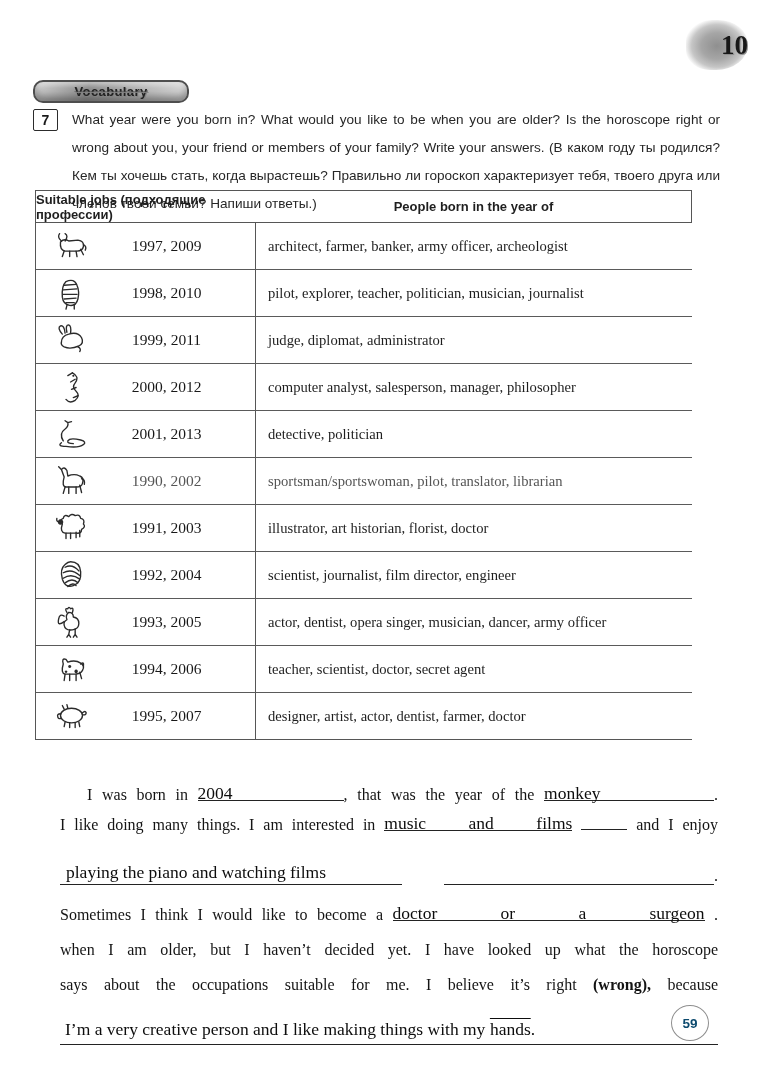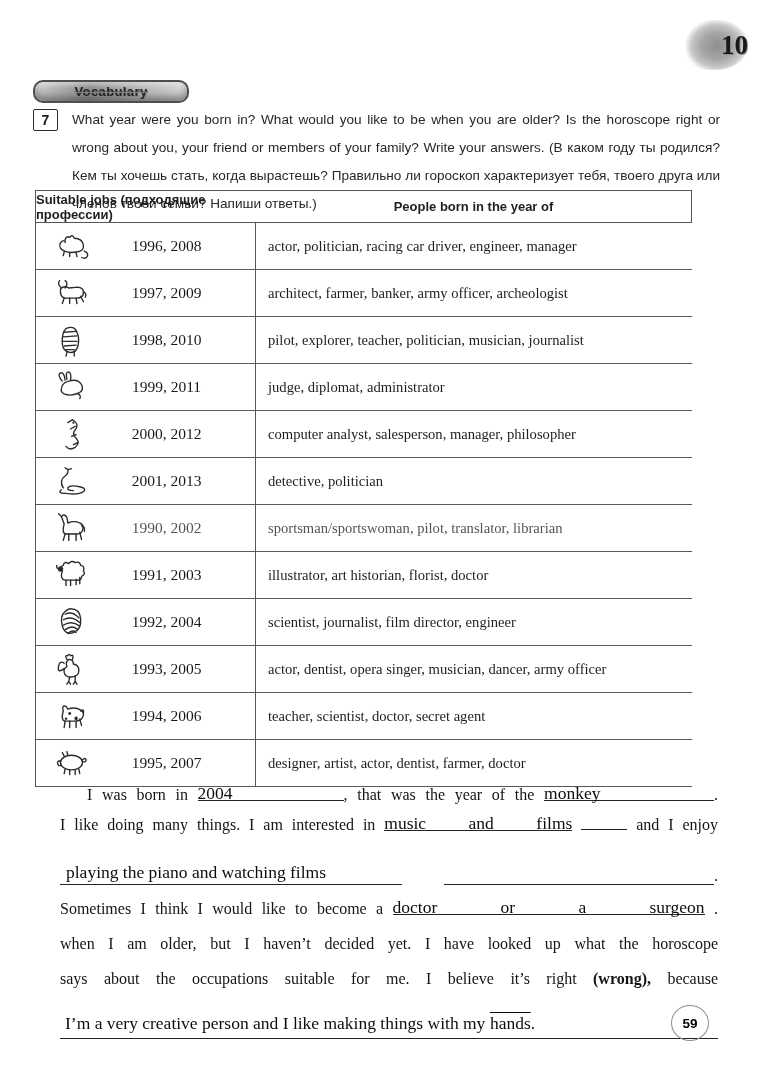--- a/index.html
+++ b/index.html
@@ -52,36 +52,36 @@
   .trow-faded .years,.trow-faded .cr{color:#555;}
 
   
   .fill{position:absolute;left:60px;top:780px;width:658px;
     font-family:"Liberation Serif",serif;font-size:16px;color:#141414;}
   .fl{line-height:29px;text-align:justify;text-align-last:justify;}
   .ind{display:inline-block;width:27px;}
   .blank{display:inline-block;border-bottom:1.4px solid #232323;text-align:right;
     height:20px;vertical-align:baseline;}
   .answer{font-size:17.5px;color:#0d0d0d;white-space:nowrap;position:relative;top:-1px;}
-  .b-year{width:146px;} .b-animal{width:170px;} .b-int{width:188px;} .b-short{width:46px;} .b-occ{width:312px;}
+  .b-year{width:146px;} .b-animal{width:170px;} .b-int{width:188px;} .b-short{width:46px;} .b-occ{width:312px;margin-top:6px;}
   .line3{display:flex;align-items:flex-end;margin-top:16px;height:30px;}
   .b-enjoy{flex:0 0 336px;border-bottom:1.4px solid #232323;text-align:left;padding-left:6px;}
   .gap3{flex:0 0 42px;}
   .b-empty{flex:1;border-bottom:1.4px solid #232323;height:20px;}
   .line4{margin-top:9px;}
   .para{margin-top:6px;line-height:29px;text-align:justify;text-align-last:justify;}
   .bold{font-weight:bold;}
   .line7{margin-top:18px;border-bottom:1.4px solid #232323;line-height:27px;
     padding-left:5px;font-size:18px;text-align:left;}
   .ovl{text-decoration:overline;}
 
   
   .pageno{position:absolute;left:671px;top:1005px;width:36px;height:34px;
     border:1.6px solid #8f8f8f;border-radius:50%;display:flex;align-items:center;justify-content:center;
-    font-size:13.5px;font-weight:bold;color:#000000;text-align:center;}
+    font-size:13.5px;font-weight:bold;color:#0c4a6e;text-align:center;}
 </style>
 </head>
 <body>
 
 <div class="sheet">
 
   <div class="unit-badge">
     <span>10</span>
   </div>
 
@@ -98,34 +98,20 @@
       <span>(В каком году ты родился? Кем ты хочешь стать, когда вырастешь? Правильно ли гороскоп характеризует тебя, твоего друга или членов твоей семьи? Напиши ответы.)</span>
     </div>
   </div>
 
   <div class="ztable">
     <div class="thead">
       <div class="hc">Suitable jobs (подходящие профессии)</div>
       <div class="hc cl">People born in the year of</div>
     </div>
 
-    <div class="trow">
-      <div class="cl">
-        <span class="zicon">
-            <svg viewBox="0 0 40 36">
-              <path d="M8 20q-3-7 5-9 1-5 5-3 3-4 5 1 9 0 10 8 1 6-8 7-11 2-17-4z"></path>
-              <path d="M34 23q5 2 3 6-2 3-6 1"></path>
-              <path class="f" d="M13 12a1 1 0 1 0 .1 0z"></path>
-              <path d="M12 24l-1 4m7-3v4m7-4l1 4"></path>
-            </svg>
-          </span>
-        <span class="years">1996, 2008</span>
-      </div>
-      <div class="cr">actor, politician, racing car driver, engineer, manager</div>
-    </div>
 
     <div class="trow">
       <div class="cl">
         <span class="zicon">
             <svg viewBox="0 0 40 36">
               <path d="M9 12Q4 8 7 4m6 8q4-6 0-8"></path>
               <path d="M8 13q4-4 9-1l10-1q7 1 6 7-1 5-7 5H13q-6-1-5-10z"></path>
               <path d="M12 23l-2 6m8-6v6m7-6l1 6m4-8l3 6"></path>
               <path d="M33 16q4 2 2 6"></path>
             </svg>

